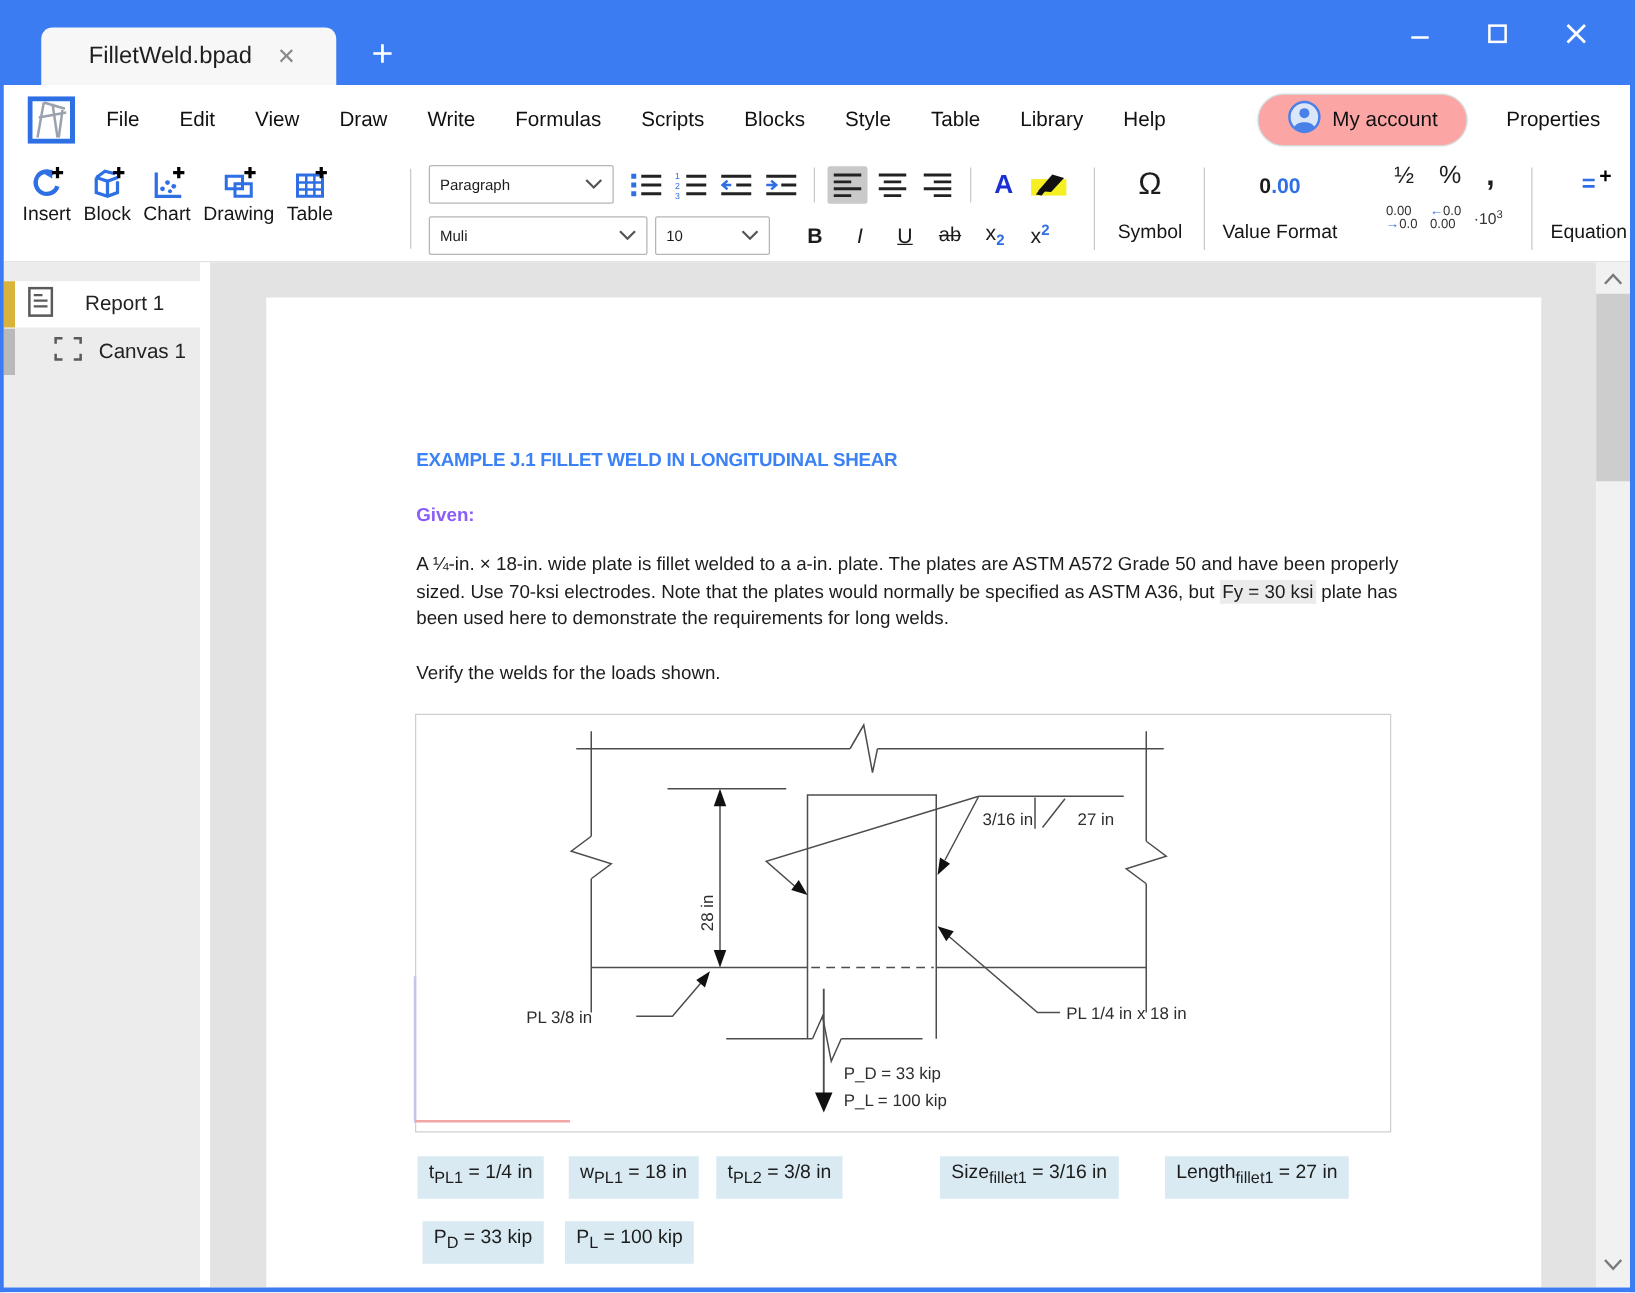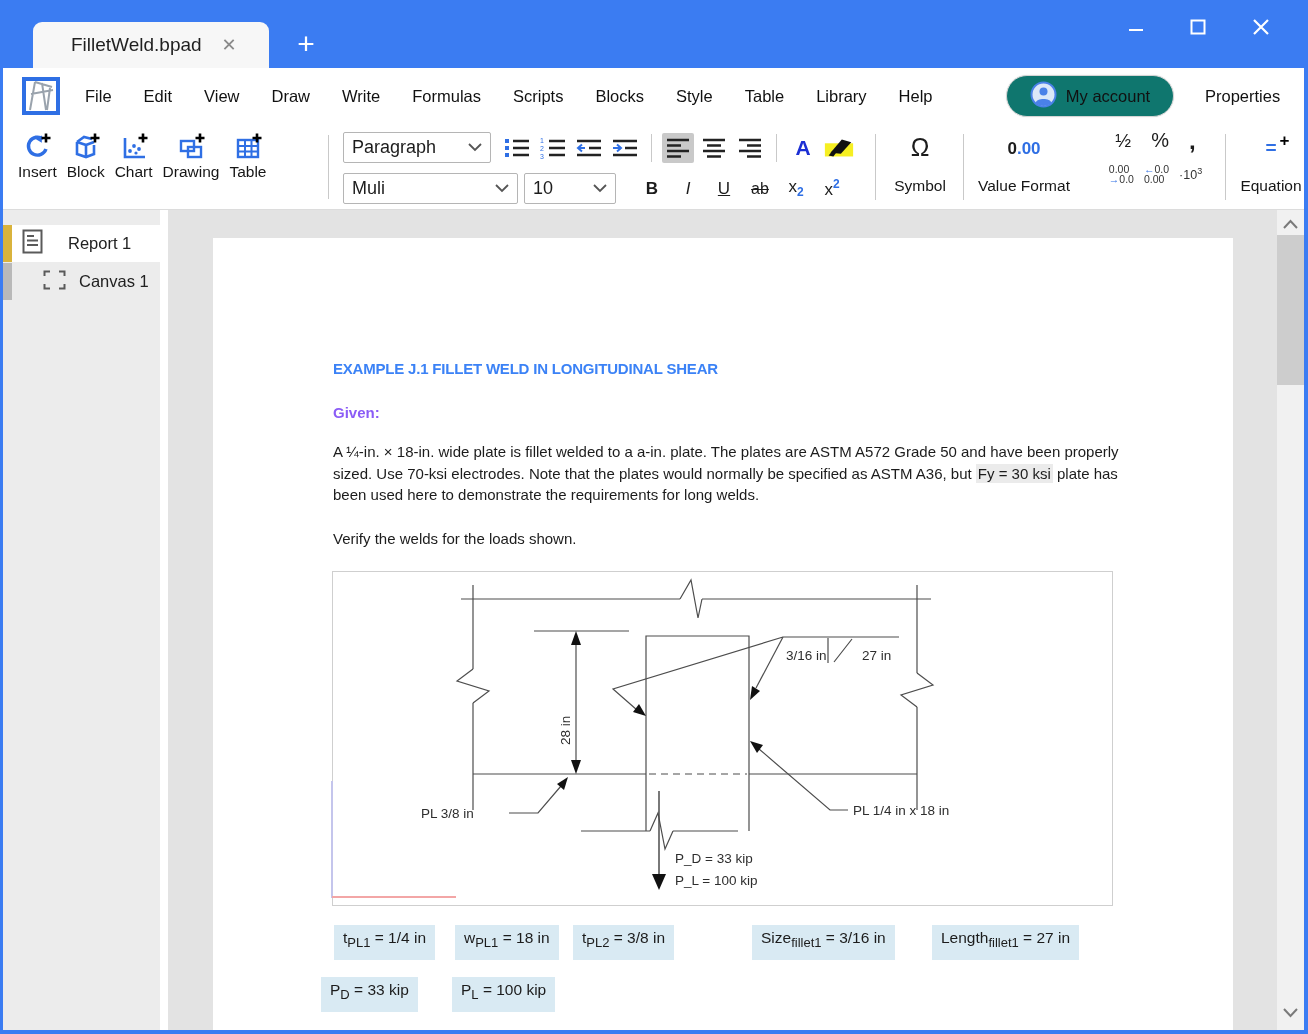--- a/index.html
+++ b/index.html
@@ -20,32 +20,32 @@
   .tab-close { margin-left:20px; font-size:18px; color:#8a8a8a; cursor:default; }
   .newtab { position:absolute; left:288px; top:26px; width:36px; height:36px; color:#fff; font-size:30px; font-weight:300; display:flex; align-items:center; justify-content:center; }
   .winctrls { position:absolute; right:36px; top:16px; display:flex; gap:42px; align-items:center; }
   .winctrls svg { display:block; }
 
   
   .menubar { position:absolute; left:3px; top:68px; width:1187px; height:57px; background:#fff; }
   .logo { position:absolute; left:19px; top:9px; }
   .menu-items { position:absolute; left:82px; top:0; height:57px; display:flex; align-items:center; gap:32px; font-size:16.5px; color:#111; }
   .menu-items span { cursor:default; }
-  .account-pill { position:absolute; left:1003px; top:7px; width:168px; height:42px; border:1px solid #d5d5d5; border-radius:21px; background:#0f766e; display:flex; align-items:center; justify-content:center; gap:9px; font-size:16.5px; color:#111; box-shadow:0 0 2px rgba(0,0,0,.08);text-align:center; }
+  .account-pill { position:absolute; left:1003px; top:7px; width:168px; height:42px; border:1px solid #d5d5d5; border-radius:21px; background:#fca5a5; display:flex; align-items:center; justify-content:center; gap:9px; font-size:16.5px; color:#111; box-shadow:0 0 2px rgba(0,0,0,.08);text-align:center; }
   .properties { position:absolute; left:1202px; top:0; height:57px; display:flex; align-items:center; font-size:16.5px; color:#111; }
 
   
   .toolbar { position:absolute; left:3px; top:125px; width:1301px; height:85px; background:#fff; border-bottom:1px solid #dcdcdc; }
   .bigbtns { position:absolute; left:10px; top:5px; display:flex; }
   .bigbtn { display:flex; flex-direction:column; align-items:center; padding:0 5px; }
   .bigbtn .lbl { font-size:15.5px; color:#161616; margin-top:1px; }
   .vsep { position:absolute; width:1px; background:#c9c9c9; }
   .row1 { position:absolute; left:340px; top:7px; height:31px; display:flex; align-items:center; }
   .row2 { position:absolute; left:340px; top:48px; height:31px; display:flex; align-items:center; }
-  .select { height:31px; border:1px solid #b5b5b5; border-radius:2px; background:#fff; display:flex; align-items:center; font-size:18px; color:#1c1c1c; padding:0 8px; justify-content:space-between; }
+  .select { height:31px; border:1px solid #b5b5b5; border-radius:2px; background:#fff; display:flex; align-items:center; font-size:12px; color:#1c1c1c; padding:0 8px; justify-content:space-between; }
   .sel-para { width:148px; margin-right:8px; }
   .sel-font { width:175px; margin-right:6px; }
   .sel-size { width:92px; margin-right:18px; }
   .tbtn { width:32px; height:30px; display:flex; align-items:center; justify-content:center; margin:0 2px; border-radius:2px; }
   .tbtn.sel { background:#c9c9c9; }
   .insep { width:1px; height:28px; background:#c9c9c9; margin:0 8px; }
   .fmt { font-size:17px; color:#1c1c1c; }
   .fmt-b { font-weight:bold; }
   .fmt-i { font-style:italic; }
   .fmt-u { text-decoration:underline; }
@@ -434,21 +434,21 @@
     </div>
     <div class="guide-v"></div>
     <div class="guide-h"></div>
 
     <div class="fld r1" style="left:121px;"><span>t</span><sub>PL1</sub><span> = 1/4 in</span></div>
     <div class="fld r1" style="left:242px;"><span>w</span><sub>PL1</sub><span> = 18 in</span></div>
     <div class="fld r1" style="left:360px;"><span>t</span><sub>PL2</sub><span> = 3/8 in</span></div>
     <div class="fld r1" style="left:539px;"><span>Size</span><sub>fillet1</sub><span> = 3/16 in</span></div>
     <div class="fld r1" style="left:719px;"><span>Length</span><sub>fillet1</sub><span> = 27 in</span></div>
 
-    <div class="fld r2" style="left:108px;text-align:right;"><span>P</span><sub>D</sub><span> = 33 kip</span></div>
+    <div class="fld r2" style="left:125px;text-align:right;"><span>P</span><sub>D</sub><span> = 33 kip</span></div>
     <div class="fld r2" style="left:239px;"><span>P</span><sub>L</sub><span> = 100 kip</span></div>
   </div>
 
   <div class="scrollbar">
     <span class="scroll-up">
       <svg width="17" height="11" viewBox="0 0 17 11">
           <path d="M2,9 L8.5,2 L15,9" fill="none" stroke="#7a7a7a" stroke-width="2"></path>
         </svg>
     </span>
     <div class="scroll-thumb"></div>

